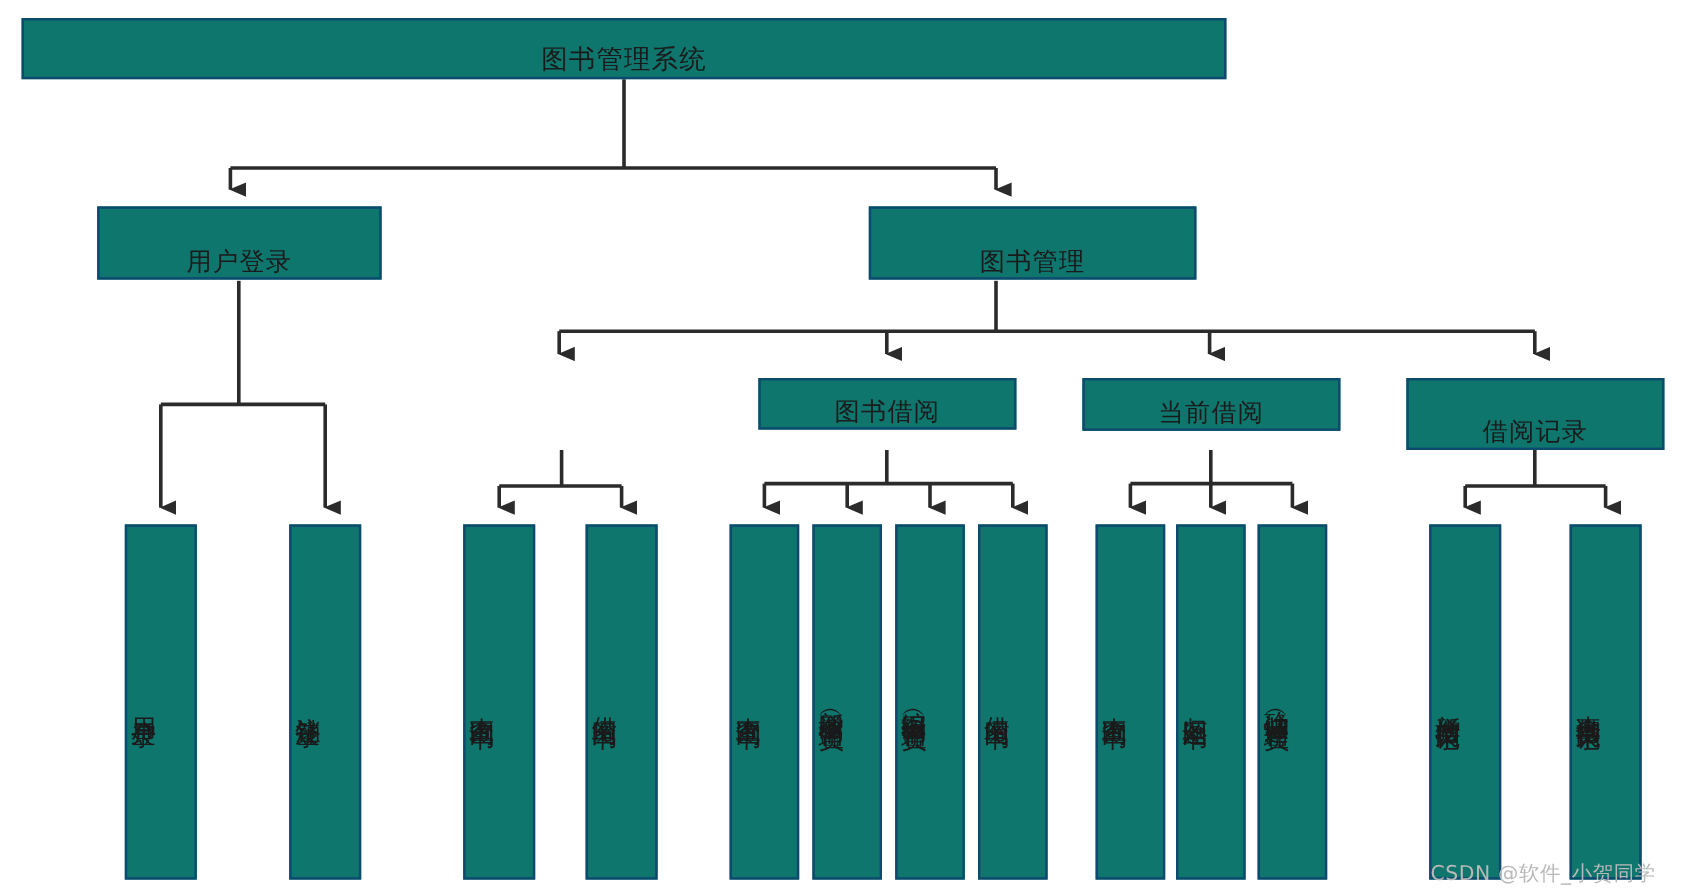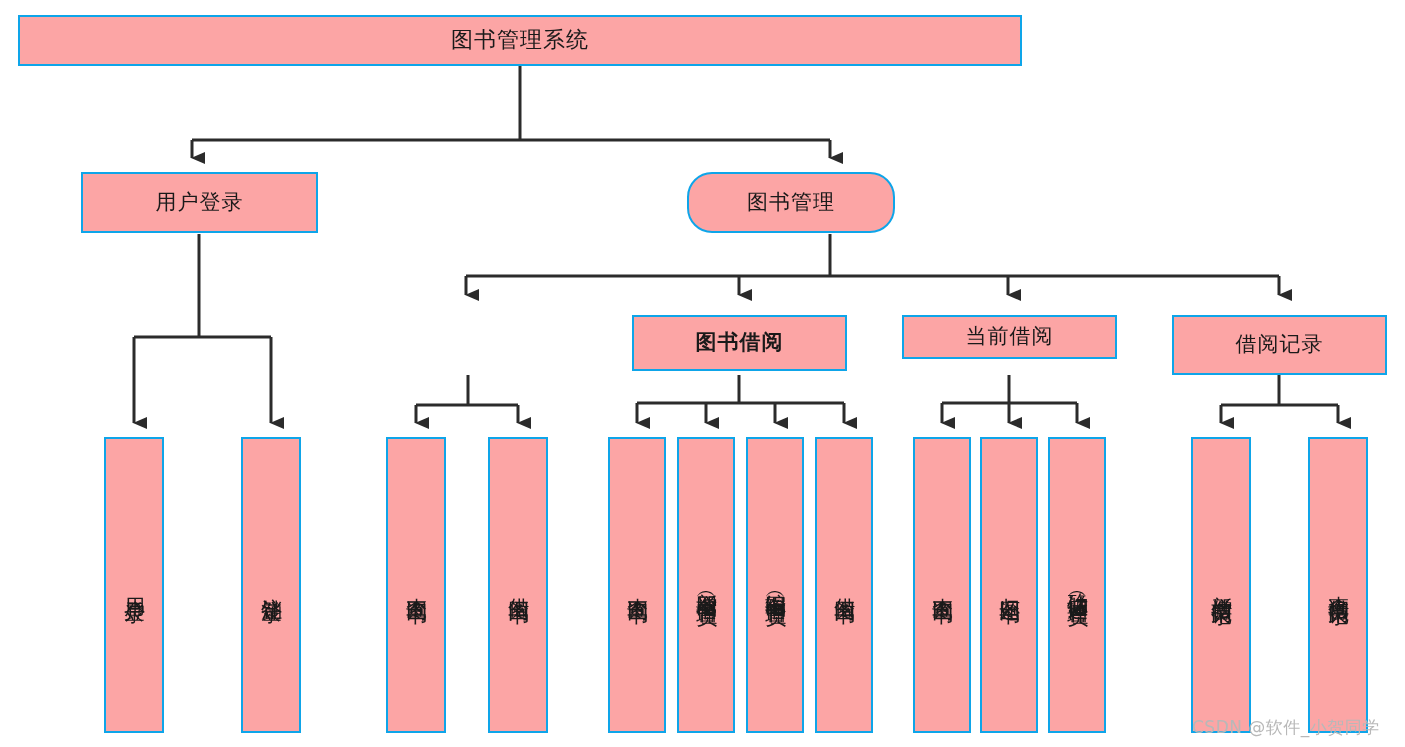--- a/index.html
+++ b/index.html
@@ -21,24 +21,24 @@
     position: absolute;
     top: 0;
     left: 0;
     width: 1405px;
     height: 747px;
     pointer-events: none;
   }
   .node {
     position: absolute;
     box-sizing: border-box;
-    border: 2px solid #0ea5e9;
-    background: #fca5a5;
+    border: 2px solid #0c4a6e;
+    background: #0f766e;
     display: flex;
-    align-items: center;
+    align-items: flex-end;
     justify-content: center;
     color: #1a1a1a;
   }
   .node.horiz {
     font-size: 21px;
     letter-spacing: 1px;
     line-height: 1.2;
   }
   .node.vert {
     writing-mode: vertical-rl;
@@ -124,26 +124,26 @@
   </svg>
 
   <div class="node horiz" id="title-node" style="left:18px; top:15px; width:1004px; height:51px;">
     <span>图书管理系统</span>
   </div>
 
   <div class="node horiz" style="left:81px; top:172px; width:237px; height:61px;">
     <span>用户登录</span>
   </div>
 
-  <div class="node horiz" style="left:687px; top:172px; width:208px; height:61px;border-radius:25px;">
+  <div class="node horiz" style="left:724px; top:172px; width:273px; height:61px;">
     <span>图书管理</span>
   </div>
 
 
-  <div class="node horiz" style="left:632px; top:315px; width:215px; height:56px;font-weight:bold;">
+  <div class="node horiz" style="left:632px; top:315px; width:215px; height:43px;">
     <span>图书借阅</span>
   </div>
 
   <div class="node horiz" style="left:902px; top:315px; width:215px; height:44px;">
     <span>当前借阅</span>
   </div>
 
   <div class="node horiz" style="left:1172px; top:315px; width:215px; height:60px;">
     <span>借阅记录</span>
   </div>

